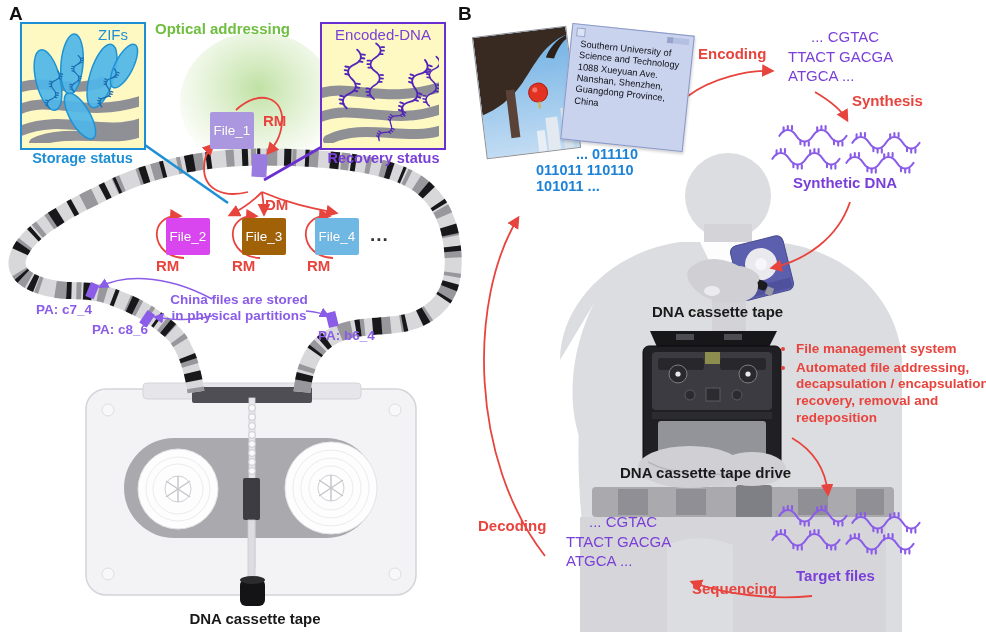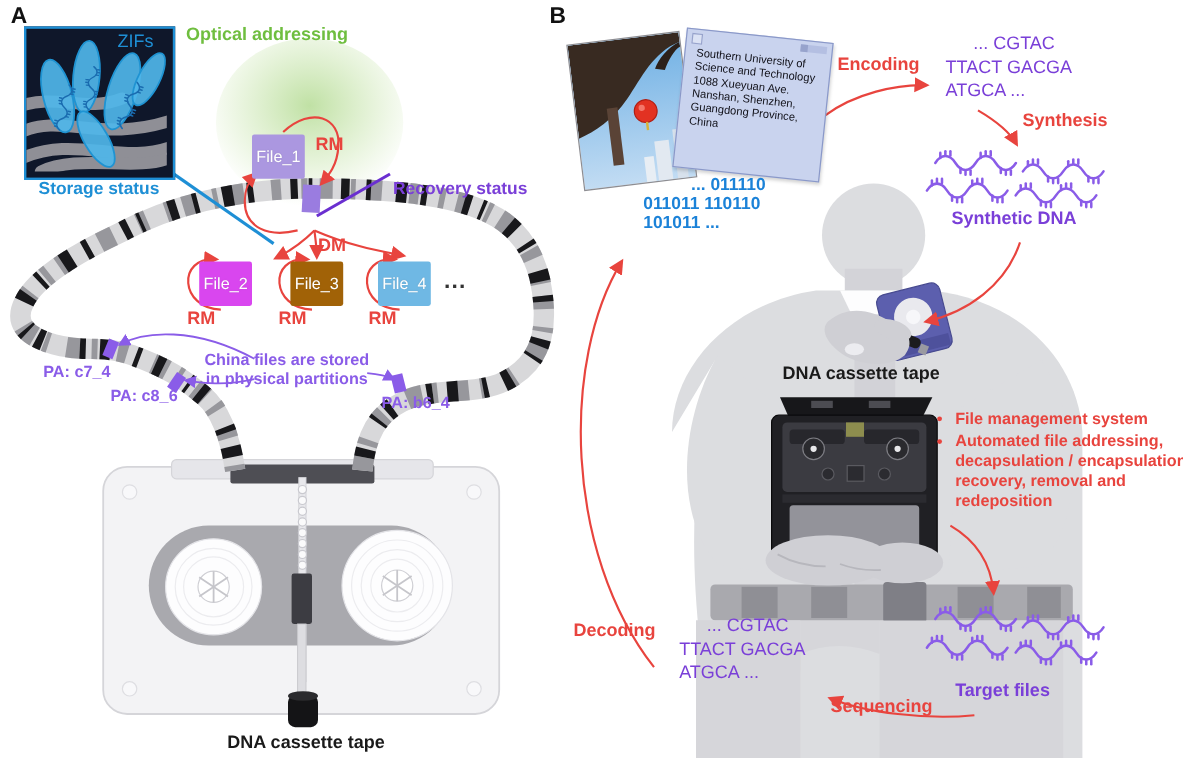--- a/index.html
+++ b/index.html
@@ -8,21 +8,21 @@
   .abs{position:absolute;}
   .lbl{position:absolute;white-space:nowrap;font-weight:bold;}
   .panel-letter{font-size:19px;font-weight:bold;color:#111;}
   .blue{color:#1e8fd5;} .green{color:#6fbe3f;} .purple{color:#7a3fd8;} .red{color:#e8443e;} .dark{color:#1a1a1a;}
   .cap14{font-size:14.5px;} .cap15{font-size:15px;}
   .rm{font-size:15px;font-weight:bold;color:#e8443e;}
   .filebox{position:absolute;width:44px;height:37px;border-radius:2px;
            display:flex;align-items:center;justify-content:center;
            color:#ffffff;font-size:13.5px;text-shadow:0 0 1px rgba(120,120,120,.35);}
   #file1{background:#ab97e0;} #file2{background:#d946ef;} #file3{background:#a16207;} #file4{background:#6fb8e4;}
-  .samplebox{position:absolute;width:122px;height:124px;background:#0f172a;}
+  .samplebox{position:absolute;width:122px;height:124px;background:#fef9c3;}
   #zifs-box{border:2.5px solid #1e8fd5;}
   #encoded-box{border:2.5px solid #6a2fd0;}
   .samplebox svg{position:absolute;left:0;top:0;}
   .boxtitle{position:absolute;top:2px;width:100%;text-align:center;font-size:15px;z-index:3;}
   #photo{left:479px;top:31px;width:93px;height:121px;transform:rotate(-7deg);
          border:1px solid #8d8d92;overflow:hidden;background:linear-gradient(#6fb0e4,#c2dcf3);}
   #note{left:566px;top:29px;width:121px;height:115px;transform:rotate(6deg);
         background:#c9d3ee;border:1px solid #8a98c8;box-shadow:1px 2px 3px rgba(0,0,0,.18);}
   #note .titlebar-sq{position:absolute;left:4px;top:3px;width:7px;height:7px;border:1px solid #97a3cc;background:#dbe2f4;}
   #note .titlebar-ic{position:absolute;right:4px;top:3px;width:16px;height:6px;border-left:6px solid #97a3cc;border-top:0;background:#b4bfe2;}
@@ -274,20 +274,37 @@
       <g style="color:#1a6cb0">
         <use href="#dnaw" transform="translate(22,84) rotate(-78) scale(0.40)"></use>
         <use href="#dnaw" transform="translate(47,68) rotate(-84) scale(0.38)"></use>
         <use href="#dnaw" transform="translate(74,82) rotate(-72) scale(0.42)"></use>
       </g>
     </svg>
     <div class="boxtitle blue" style="text-align:right;padding-right:16px;box-sizing:border-box;">ZIFs</div>
   </div>
   <div class="lbl blue cap14" style="left:20px;top:150px;width:125px;text-align:center;">Storage status</div>
 
+  <div class="samplebox" id="encoded-box" style="left:320px;top:22px;">
+    <svg width="117" height="119" viewBox="0 0 117 119">
+      <g fill="none" stroke="#8f8f96" stroke-width="10" stroke-linecap="round">
+        <path d="M-4,70 C28,58 62,82 122,62"></path>
+        <path d="M-4,94 C32,78 70,104 122,84"></path>
+        <path d="M6,116 C40,98 86,118 120,106"></path>
+      </g>
+      <g style="color:#5226b8">
+        <use href="#dnaw" transform="translate(16,84) rotate(-80) scale(0.62)"></use>
+        <use href="#dnaw" transform="translate(44,76) rotate(-88) scale(0.58)"></use>
+        <use href="#dnaw" transform="translate(74,90) rotate(-70) scale(0.62)"></use>
+        <use href="#dnaw" transform="translate(100,82) rotate(-82) scale(0.52)"></use>
+        <use href="#dnaw" transform="translate(52,114) rotate(-55) scale(0.42)"></use>
+      </g>
+    </svg>
+    <div class="boxtitle purple">Encoded-DNA</div>
+  </div>
   <div class="lbl purple cap14" style="left:320px;top:150px;width:127px;text-align:center;">Recovery status</div>
 
   <div class="lbl green cap15" style="left:150px;top:20px;width:145px;text-align:center;">Optical addressing</div>
 
   <div class="filebox" id="file1" style="left:210px;top:112px;">File_1</div>
   <div class="filebox" id="file2" style="left:166px;top:218px;">File_2</div>
   <div class="filebox" id="file3" style="left:242px;top:218px;">File_3</div>
   <div class="filebox" id="file4" style="left:315px;top:218px;">File_4</div>
   <div class="lbl ell" style="left:370px;top:224px;">...</div>
 
@@ -344,20 +361,21 @@
     <div>ATGCA ...</div>
   </div>
   <div class="seqblock" style="left:566px;top:512px;">
     <div class="ind">... CGTAC</div>
     <div>TTACT GACGA</div>
     <div>ATGCA ...</div>
   </div>
 
   <div class="lbl purple cap15" style="left:790px;top:174px;width:110px;text-align:center;">Synthetic DNA</div>
   <div class="lbl dark cap15" style="left:652px;top:303px;">DNA cassette tape</div>
+  <div class="lbl dark cap15" style="left:620px;top:464px;">DNA cassette tape drive</div>
   <div class="lbl purple cap15" style="left:796px;top:567px;">Target files</div>
 
   <ul class="lbl" id="bullets" style="white-space:normal;">
     <li>File management system</li>
     <li>Automated file addressing, decapsulation / encapsulation, recovery, removal and redeposition</li>
   </ul>
 
 </div>
 
 </body></html>

